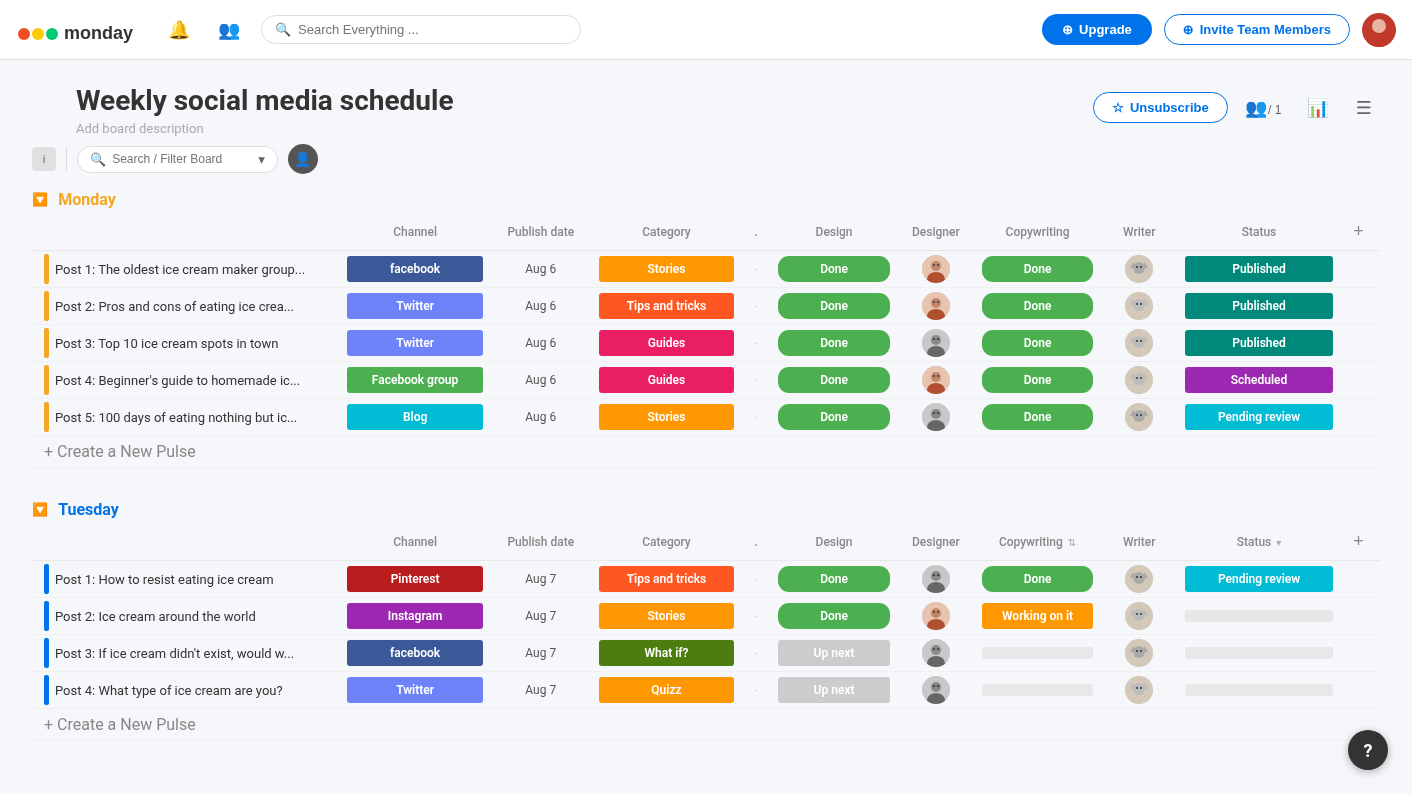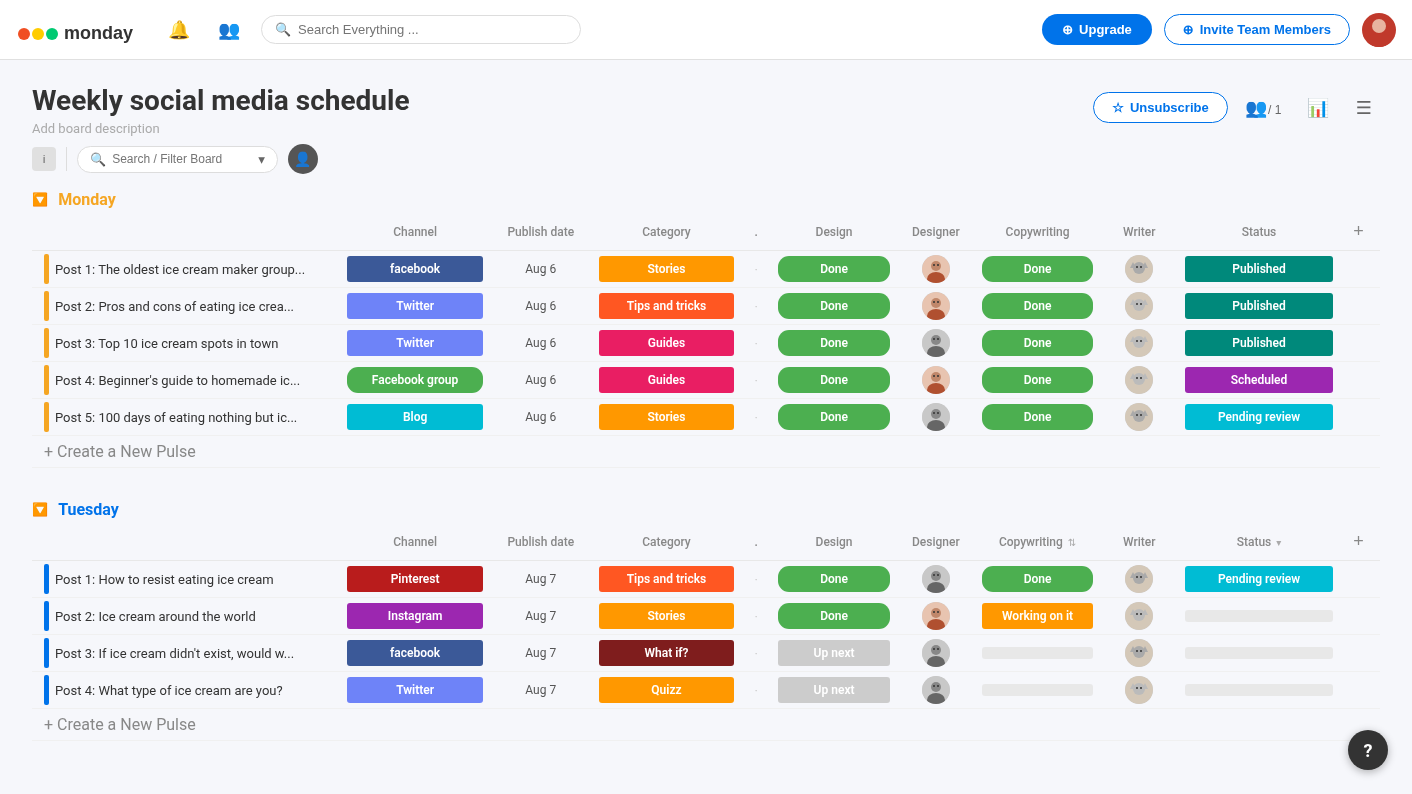--- a/index.html
+++ b/index.html
@@ -78,29 +78,29 @@
 
     .row-name { display: flex; align-items: center; gap: 6px; padding-left: 8px; font-size: 13px; color: #333; }
     .row-color-bar { width: 5px; height: 30px; border-radius: 2px; flex-shrink: 0; }
 
     .chip {
       display: block; text-align: center; border-radius: 3px; padding: 6px 4px;
       font-size: 12px; font-weight: 600; color: #fff; cursor: pointer;
     }
     .chip-facebook { background: #3b5998; }
     .chip-twitter { background: #6e83f8; }
-    .chip-facebook-group { background: #4caf50; border-radius: 11px; }
+    .chip-facebook-group { background: #4caf50; }
     .chip-blog { background: #00bcd4; }
     .chip-pinterest { background: #b91c1c; }
     .chip-instagram { background: #9c27b0; }
 
     .chip-stories { background: #ff9800; }
     .chip-tips { background: #ff5722; }
     .chip-guides { background: #e91e63; }
-    .chip-whatif { background: #7f1d1d; }
+    .chip-whatif { background: #4d7c0f; }
     .chip-quizz { background: #ff9800; }
 
     .chip-done { background: #4caf50; color: #fff; border-radius: 11px; }
     .chip-upnext { background: #ccc; color: #fff; }
     .chip-working { background: #ff9800; color: #fff; }
     .chip-empty { background: #e8e8e8; color: transparent; }
 
     .status-published { background: #00897b; color: #fff; }
     .status-scheduled { background: #9c27b0; color: #fff; }
     .status-pending { background: #00bcd4; color: #fff; }
@@ -156,21 +156,21 @@
     <span>Invite Team Members</span>
   </button>
   <div class="avatar-circle">
     <svg viewBox="0 0 34 34" width="34" height="34">
         <circle cx="17" cy="13" r="7" fill="#e8b4a0"></circle>
         <ellipse cx="17" cy="28" rx="12" ry="8" fill="#c0392b"></ellipse>
       </svg>
   </div>
 </nav>
 
-<div style="background:#f6f7fb; padding: 24px 32px 0 32px; display:flex; align-items:flex-start; justify-content:space-between;">
+<div style="background:#f6f7fb; padding: 24px 32px 0 32px; display:flex; align-items:flex-start; justify-content:space-between;margin-left:44px;">
   <div>
     <div class="board-title">Weekly social media schedule</div>
     <div class="board-desc">Add board description</div>
   </div>
   <div style="display:flex; align-items:center; gap:10px; margin-top:8px;">
     <button class="unsubscribe-btn">
       <span>☆</span>
       <span>Unsubscribe</span>
     </button>
     <button class="header-icon-btn">

